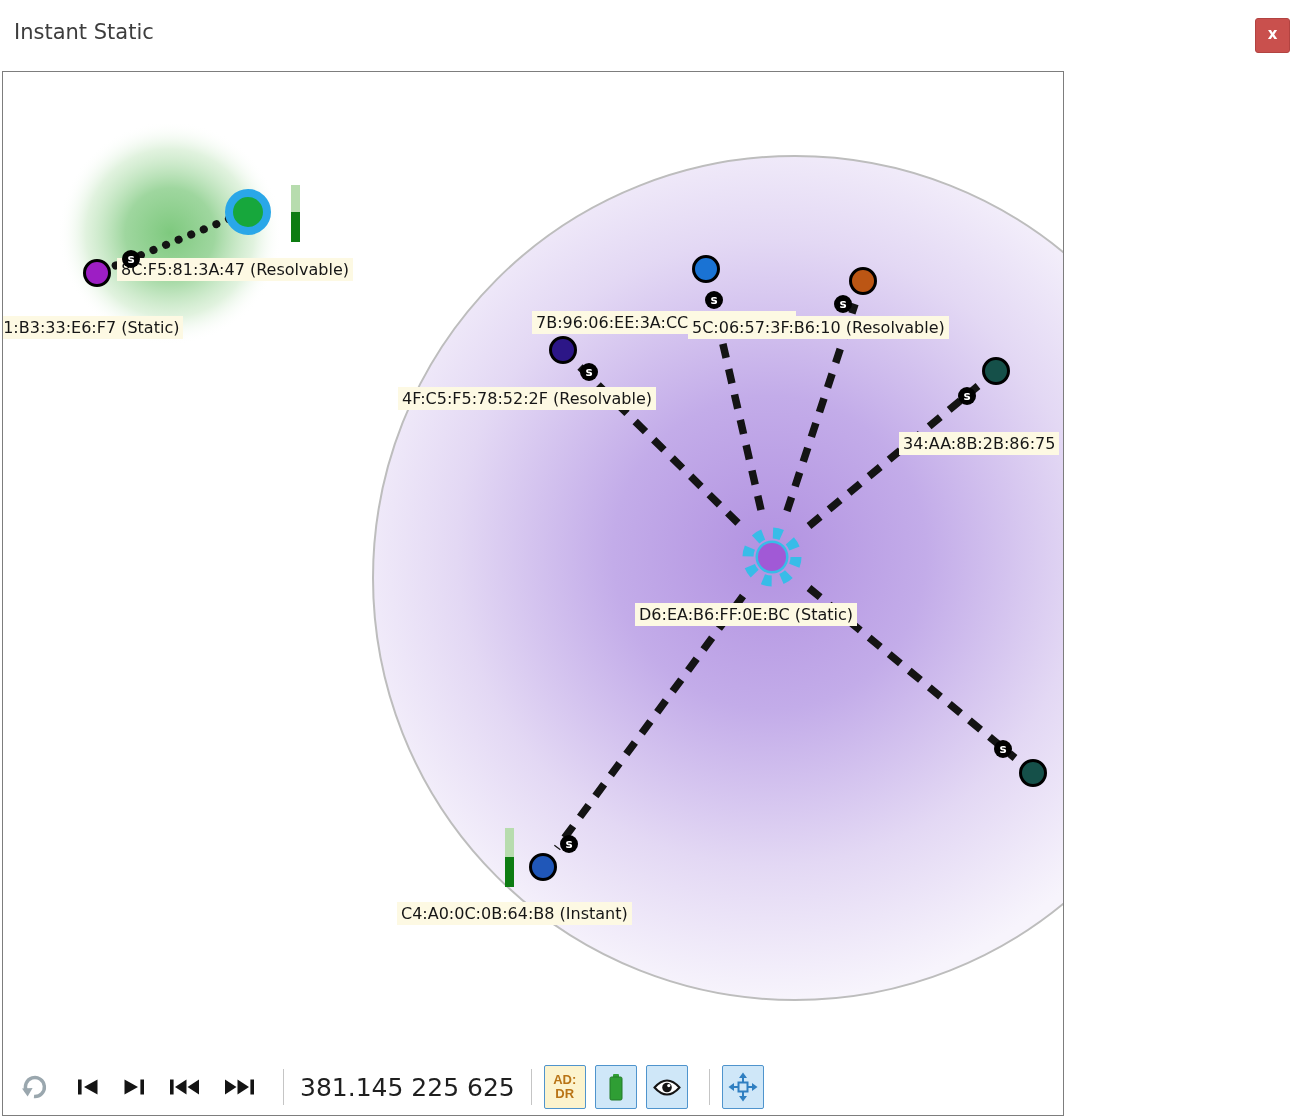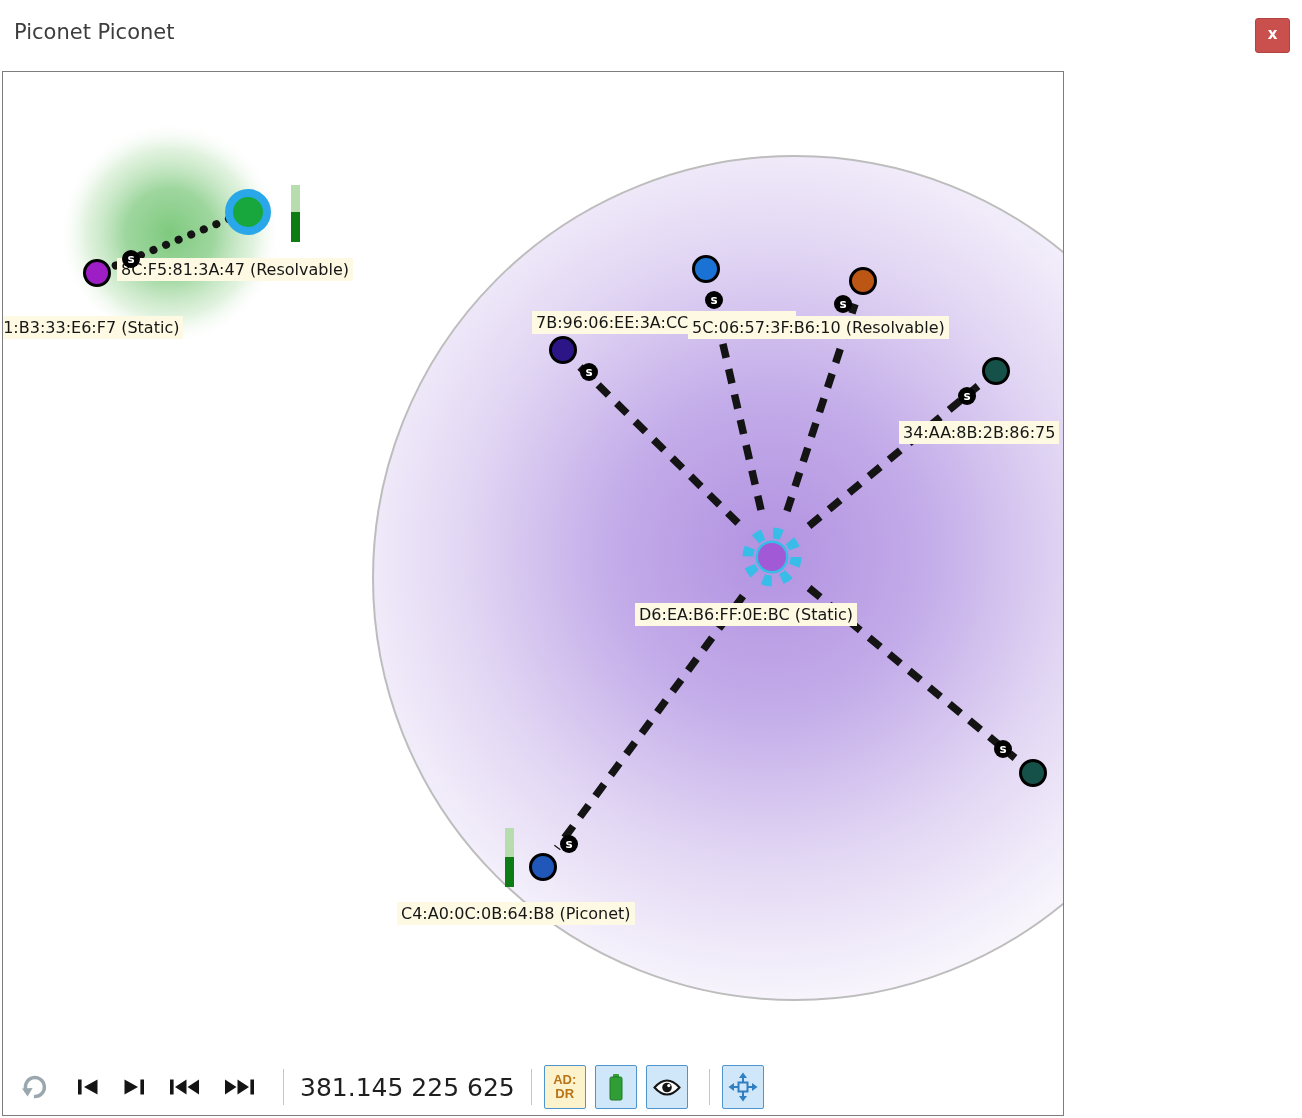--- a/index.html
+++ b/index.html
@@ -49,21 +49,21 @@
     align-items:center; justify-content:center; border-radius:2px; margin-right:9px; cursor:pointer; }
   .addr-btn { background:#fcf3cd; }
   .addr-line { font-size:13px; font-weight:bold; color:var(--addr_text,#b97416); line-height:14px; }
 </style>
 </head>
 <body>
 
 <div class="window">
 
   <div class="titlebar">
-    <span class="title">Piconet Piconet</span>
+    <span class="title">Instant Static</span>
     <div class="close-btn">
       <span>x</span>
     </div>
   </div>
 
   <div class="canvas">
 
     <svg class="scene" width="1296" height="1043" viewBox="0 0 1296 1043">
       <defs>
         <radialGradient id="gradGreen" cx="50%" cy="50%" r="50%">
@@ -100,23 +100,24 @@
     </div>
     <div class="meter" style="left:502px;top:756px">
       <div class="meter-top" style="height:29px"></div>
       <div class="meter-bot" style="height:30px"></div>
     </div>
 
     <div class="dev-label" style="left:114px;top:186px">8C:F5:81:3A:47 (Resolvable)</div>
     <div class="dev-label" style="left:-15px;top:244px">C1:B3:33:E6:F7 (Static)</div>
     <div class="dev-label" style="left:529px;top:239px;z-index:2">7B:96:06:EE:3A:CC (Resolvable)</div>
     <div class="dev-label" style="left:685px;top:244px;z-index:3">5C:06:57:3F:B6:10 (Resolvable)</div>
-    <div class="dev-label" style="left:896px;top:349px">34:AA:8B:2B:86:75</div>
+    <div class="dev-label" style="left:395px;top:315px">4F:C5:F5:78:52:2F (Resolvable)</div>
+    <div class="dev-label" style="left:896px;top:360px">34:AA:8B:2B:86:75</div>
     <div class="dev-label" style="left:632px;top:531px">D6:EA:B6:FF:0E:BC (Static)</div>
-    <div class="dev-label" style="left:394px;top:830px">C4:A0:0C:0B:64:B8 (Piconet)</div>
+    <div class="dev-label" style="left:394px;top:830px">C4:A0:0C:0B:64:B8 (Instant)</div>
 
     <div class="node master-ring" style="left: 245px; top: 140px; background-color: rgb(23, 167, 60); border-color: rgb(42, 167, 232);"></div>
     <div class="node" style="left: 94px; top: 201px; background-color: rgb(157, 30, 196);"></div>
     <div class="node" style="left: 703px; top: 197px; background-color: rgb(26, 115, 212);"></div>
     <div class="node" style="left: 860px; top: 209px; background-color: rgb(188, 86, 20);"></div>
     <div class="node" style="left: 560px; top: 278px; background-color: rgb(44, 22, 135);"></div>
     <div class="node" style="left: 993px; top: 299px; background-color: rgb(21, 80, 73);"></div>
     <div class="node" style="left: 1030px; top: 701px; background-color: rgb(21, 80, 73);"></div>
     <div class="node" style="left: 540px; top: 795px; background-color: rgb(32, 87, 184);"></div>
 

